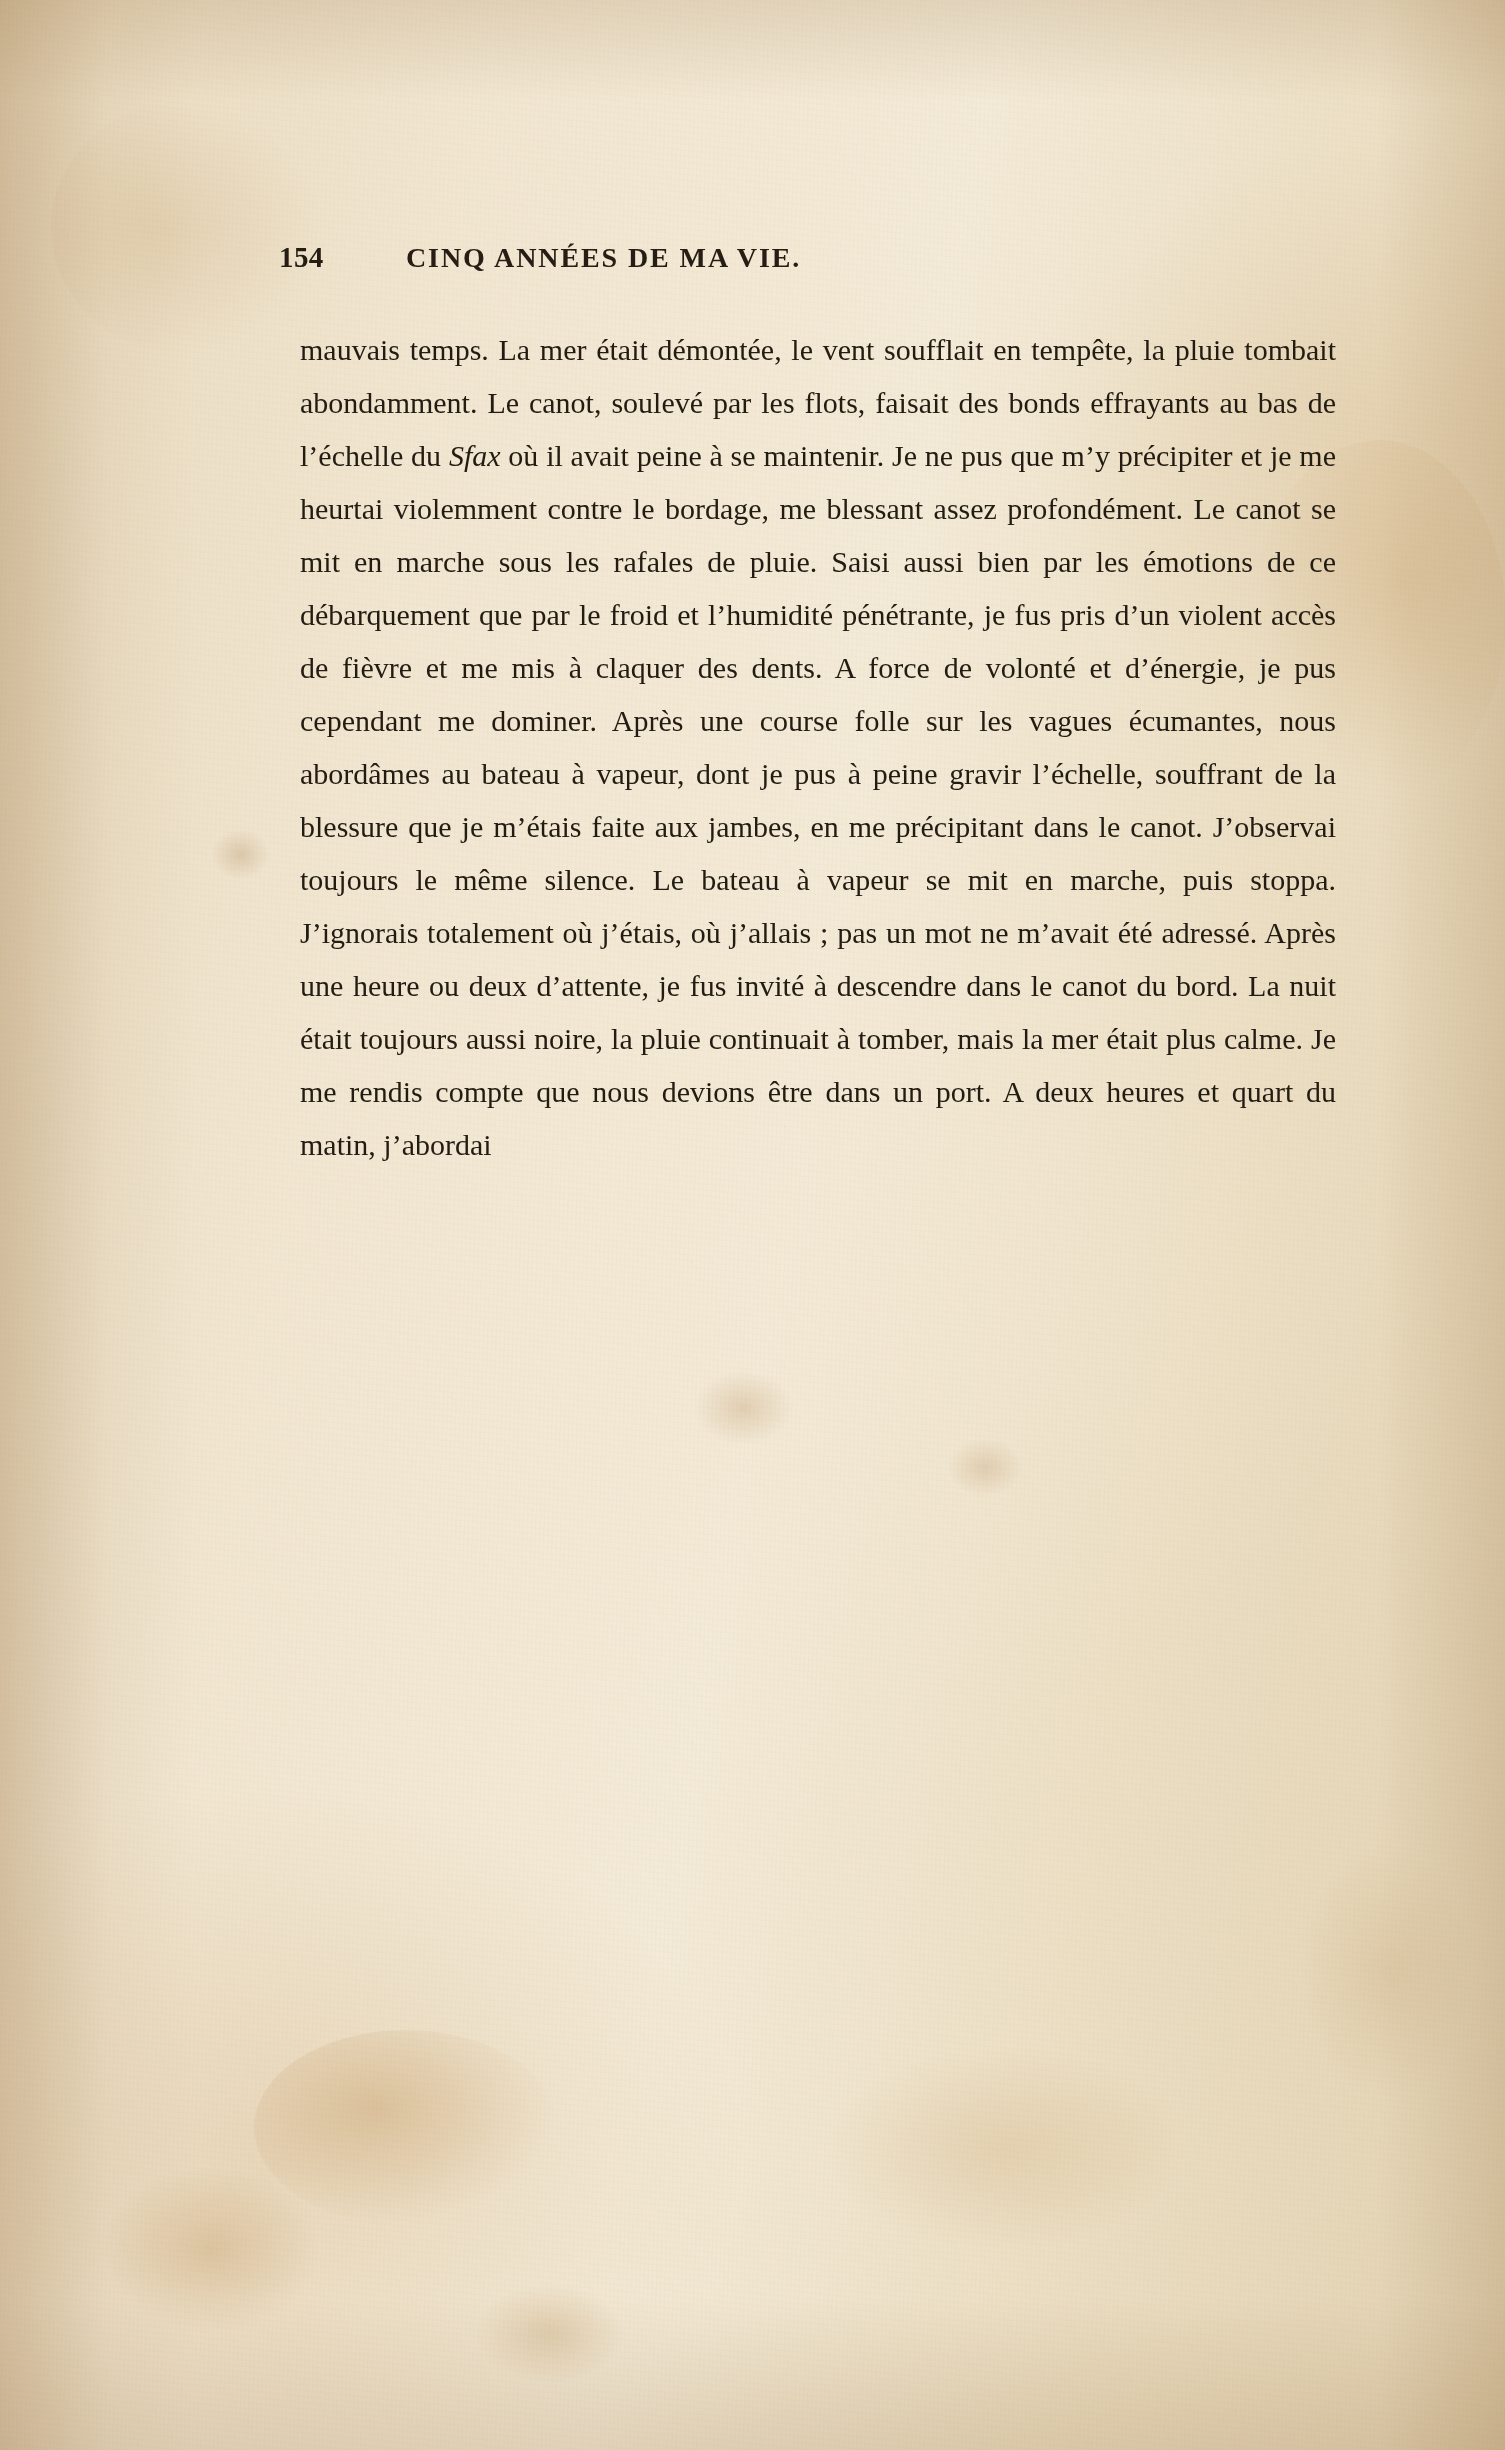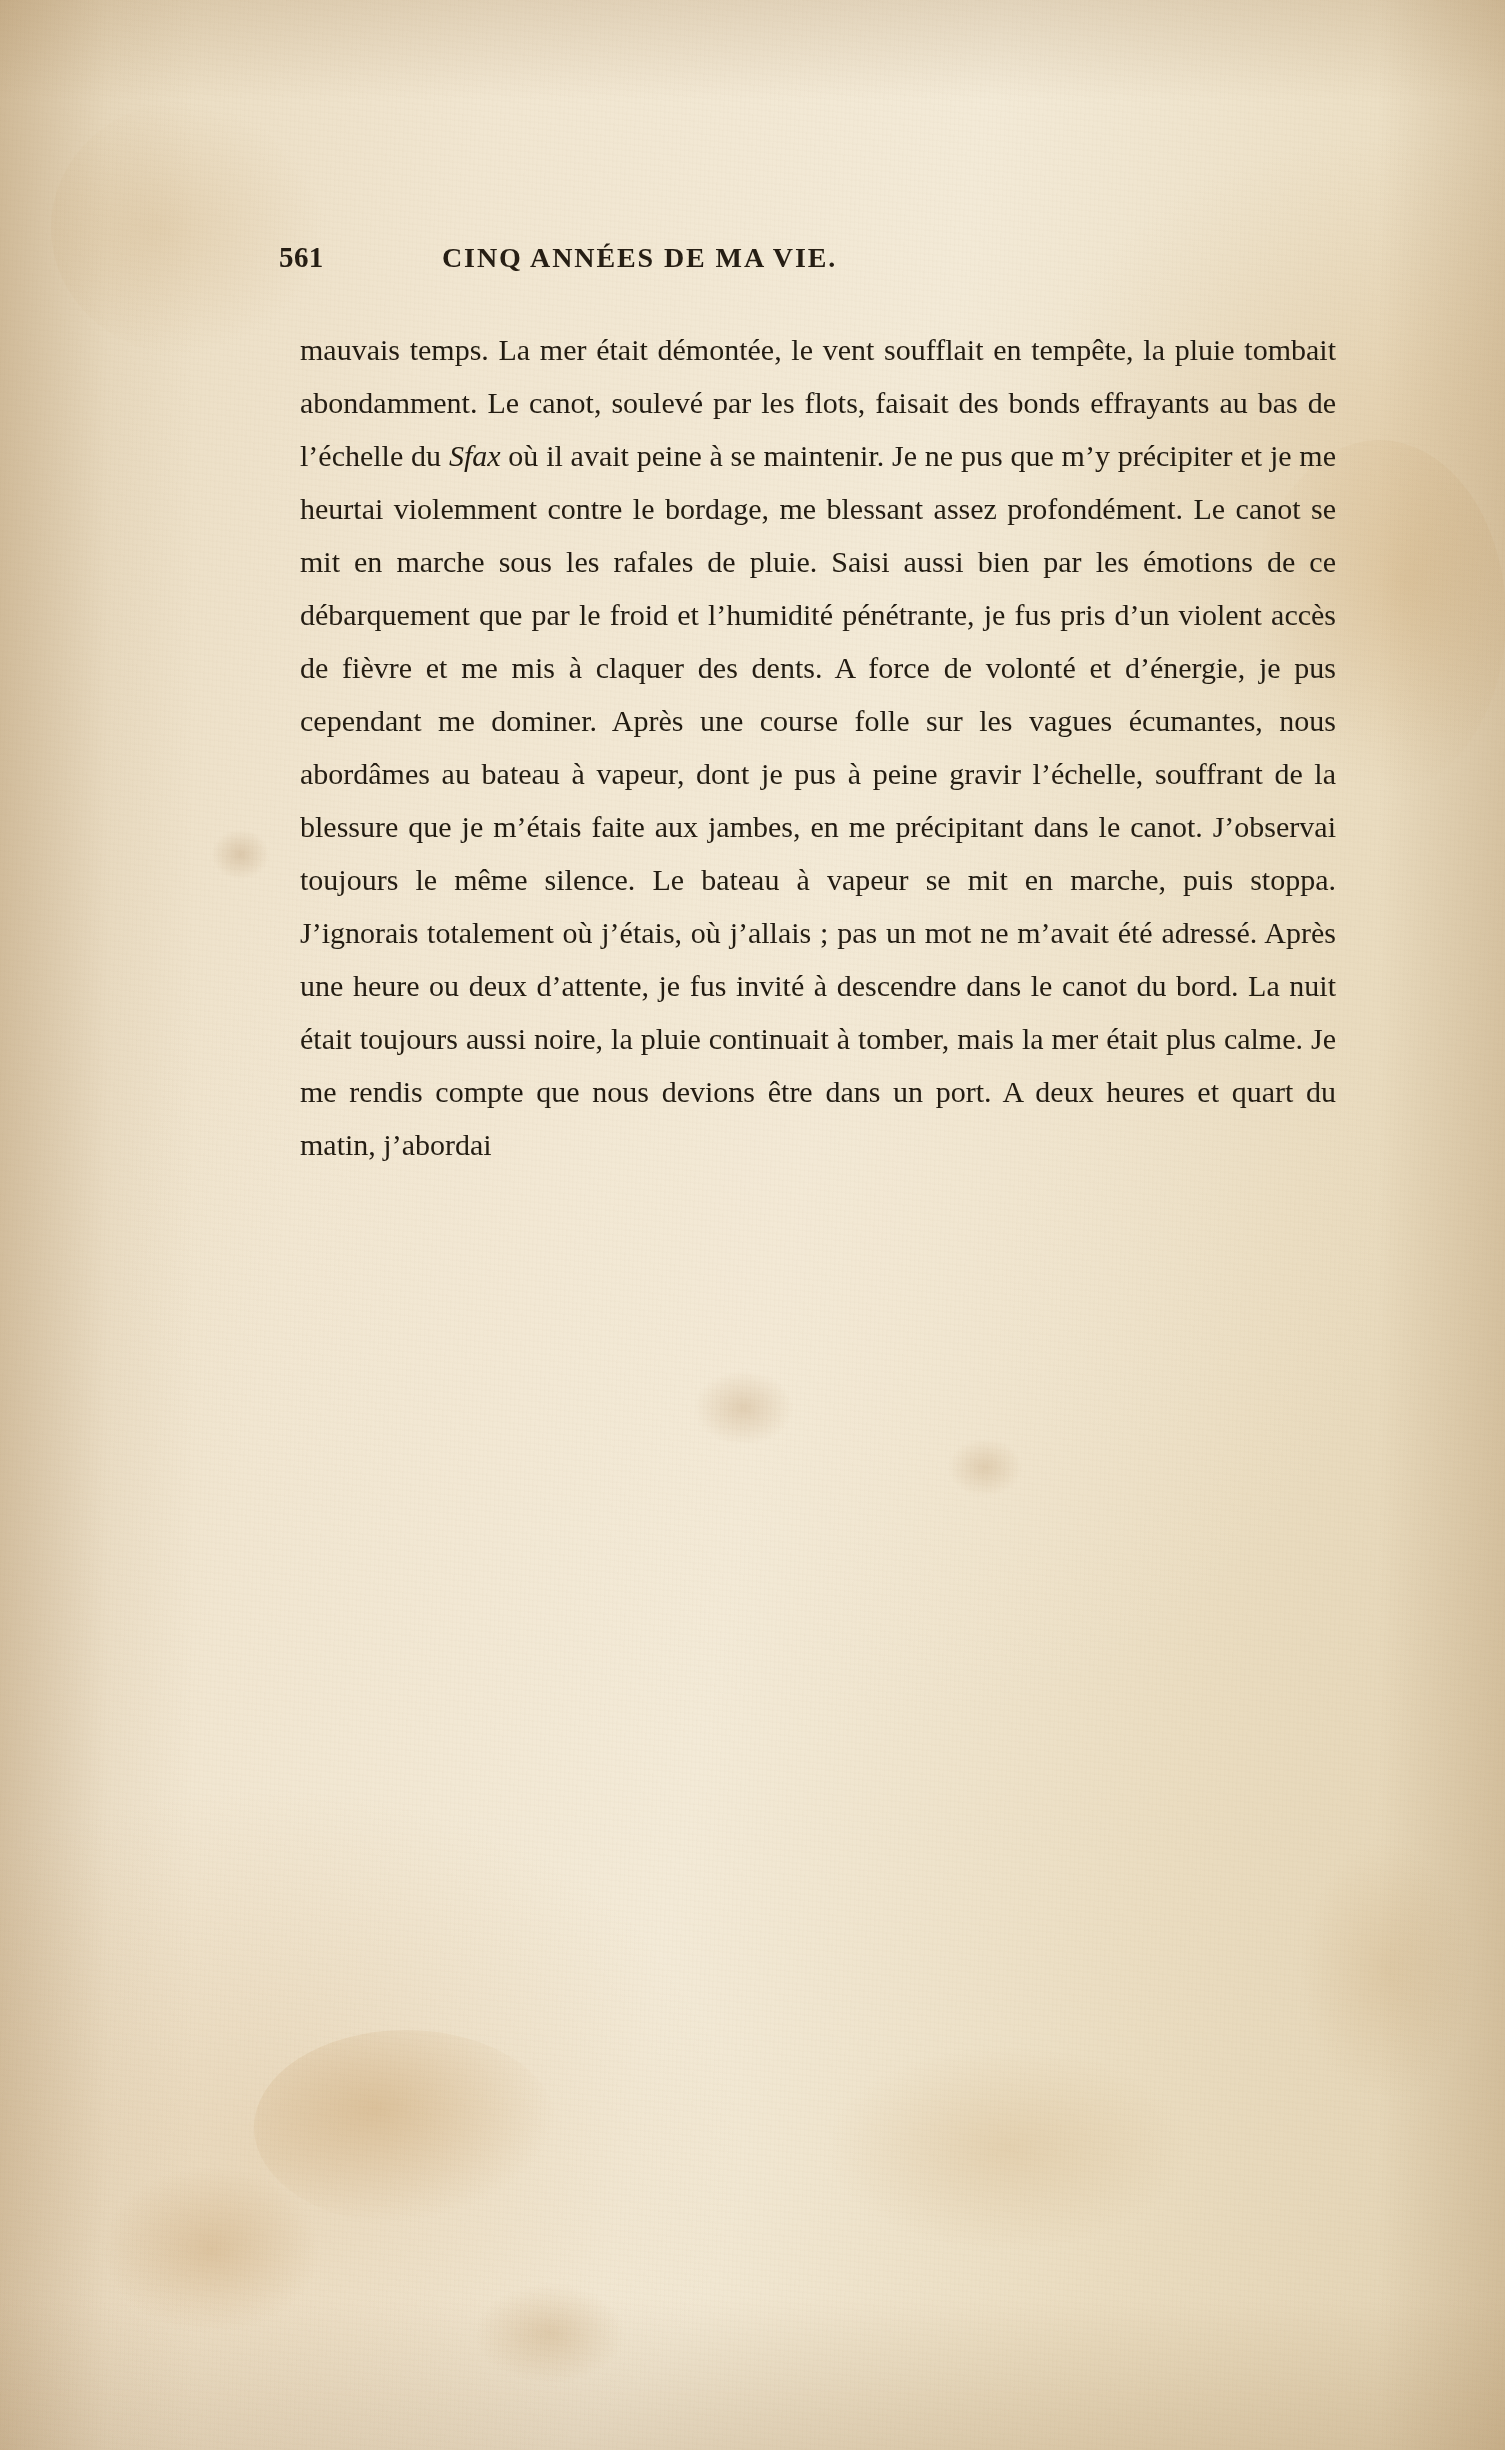--- a/index.html
+++ b/index.html
@@ -103,21 +103,20 @@
     width: 127px;
     color: #251d13;
   }
   .head-title {
     font-family: "Liberation Serif", serif;
     font-size: 28px;
     font-weight: bold;
     letter-spacing: 1.9px;
     color: #261e14;
     white-space: nowrap;
-    margin-left: 36px;
   }
 
   .body-text {
     font-family: "Liberation Serif", serif;
     font-size: 30px;
     line-height: 53px;
     color: #231c12;
     text-align: justify;
     text-justify: inter-word;
     margin-left: 21px;
@@ -143,21 +142,21 @@
   <div class="spot s5"></div>
   <div class="spot s6"></div>
   <div class="spot s7"></div>
   <div class="spot s8"></div>
   <div class="spot s9"></div>
   <div class="spot s10"></div>
 
   <div class="text-block">
 
     <div class="running-head">
-      <span class="folio">561</span>
+      <span class="folio">154</span>
       <span class="head-title">CINQ ANNÉES DE MA VIE.</span>
     </div>
 
     <p class="body-text"><span>mauvais temps. La mer était démontée, le vent soufflait en tempête, la pluie tombait abondamment. Le canot, soulevé par les flots, faisait des bonds effrayants au bas de l’échelle du </span><span class="ital">Sfax</span><span> où il avait peine à se maintenir. Je ne pus que m’y précipiter et je me heurtai violemment contre le bordage, me blessant assez profondément. Le canot se mit en marche sous les rafales de pluie. Saisi aussi bien par les émotions de ce débarquement que par le froid et l’humidité pénétrante, je fus pris d’un violent accès de fièvre et me mis à claquer des dents. A force de volonté et d’énergie, je pus cependant me dominer. Après une course folle sur les vagues écumantes, nous abordâmes au bateau à vapeur, dont je pus à peine gravir l’échelle, souffrant de la blessure que je m’étais faite aux jambes, en me précipitant dans le canot. J’observai toujours le même silence. Le bateau à vapeur se mit en marche, puis stoppa. J’ignorais totalement où j’étais, où j’allais ; pas un mot ne m’avait été adressé. Après une heure ou deux d’attente, je fus invité à descendre dans le canot du bord. La nuit était toujours aussi noire, la pluie continuait à tomber, mais la mer était plus calme. Je me rendis compte que nous devions être dans un port. A deux heures et quart du matin, j’abordai</span></p>
 
   </div>
 </div>
 
 
 </body></html>

